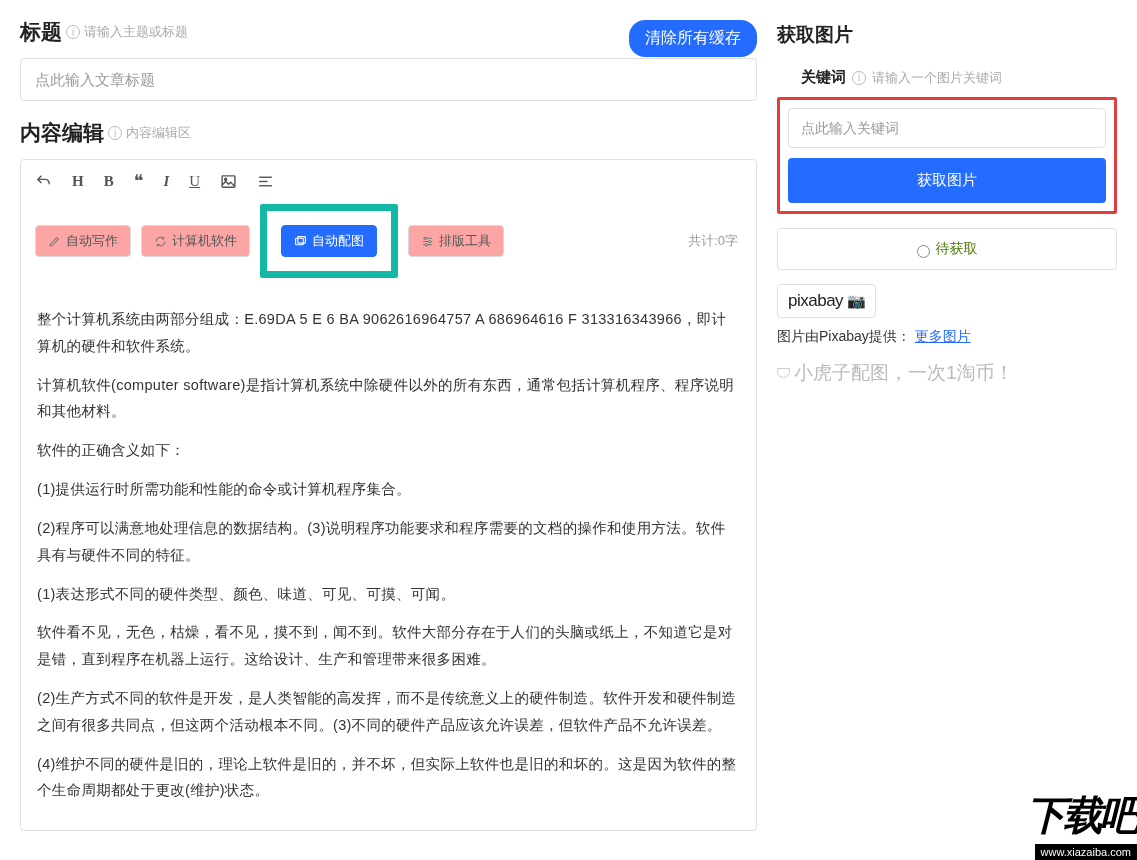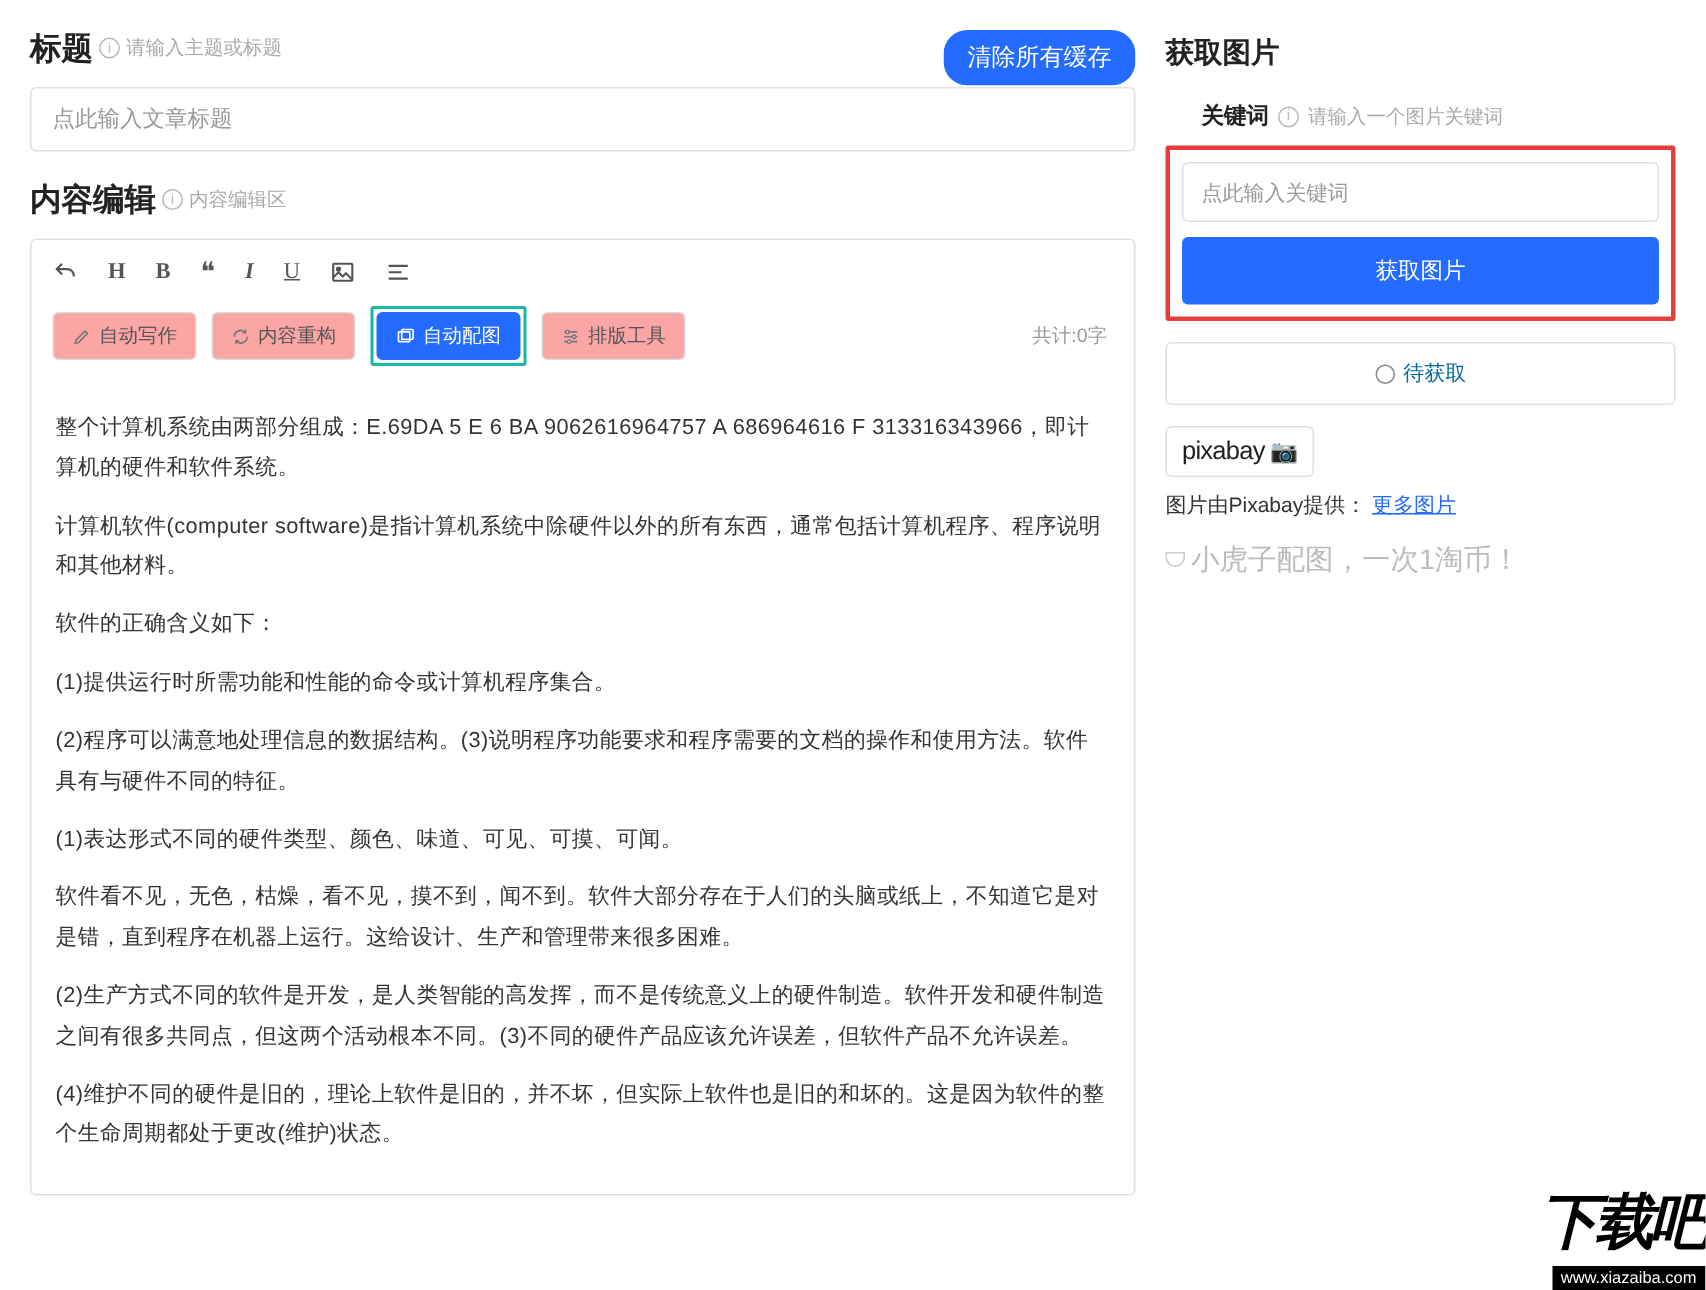--- a/index.html
+++ b/index.html
@@ -22,37 +22,37 @@
 
 .editor-box { border: 1px solid #e0e0e0; border-radius: 4px; }
 .toolbar1 { display: flex; gap: 20px; padding: 10px 14px 8px; align-items: center; }
 .tb-btn { background: none; border: none; cursor: pointer; color: #555; font-size: 15px; display: inline-flex; align-items: center; }
 .tb-btn svg { width: 17px; height: 17px; stroke: #555; fill: none; stroke-width: 2; }
 
 .toolbar2 { display: flex; gap: 10px; padding: 4px 14px 14px; align-items: center; }
 .tb2-btn { display: inline-flex; align-items: center; gap: 5px; padding: 6px 12px; border-radius: 4px; font-size: 13px; background: #fca5a5; border: 1px solid #d9d9d9; color: #555; cursor: pointer; }
 .tb2-btn.active { background: #246bff; border-color: #246bff; color: #fff; }
 .tb2-btn .mi { width: 13px; height: 13px; display: inline-flex; }
-.highlight-box { border: 2px solid #14b8a6; border-radius: 2px; padding: 2px; }
+.highlight-box { border: 7px solid #14b8a6; border-radius: 2px; padding: 14px; }
 
 .word-count { margin-left: auto; color: #999; font-size: 13px; padding-right: 4px; }
 
 .content { padding: 14px 16px; }
 .content p { line-height: 1.85; font-size: 14.5px; color: #333; margin-bottom: 12px; letter-spacing: 0.3px; }
 
 
 .side h3 { font-size: 19px; font-weight: 700; margin-bottom: 20px; color: #222; }
 .kw-row { display: flex; align-items: center; gap: 6px; margin-bottom: 10px; margin-left: 24px; }
 .kw-row .lbl { font-size: 15px; font-weight: 600; color: #222; }
 .red-box { border: 3px solid #e53c3c; padding: 8px; border-radius: 2px; margin-bottom: 14px; }
 .kw-input { width: 100%; padding: 11px 12px; border: 1px solid #e0e0e0; border-radius: 4px; font-size: 14px; margin-bottom: 10px; }
 .kw-input::placeholder { color: #999; }
 .fetch-btn { width: 100%; padding: 13px 0; background: #246bff; color: #fff; border: none; border-radius: 4px; font-size: 15px; cursor: pointer; }
 
-.pending { width: 100%; padding: 11px 0; border: 1px solid #e0e0e0; border-radius: 4px; text-align: center; color: #0369a1; font-size: 14px; margin-bottom: 14px; display:flex; align-items:center; justify-content:center; gap:6px; }
+.pending { width: 100%; padding: 11px 0; border: 1px solid #e0e0e0; border-radius: 4px; text-align: center; color: #4d7c0f; font-size: 14px; margin-bottom: 14px; display:flex; align-items:flex-end; justify-content:center; gap:6px; }
 .pending .circ { width: 13px; height: 13px; border: 1.5px solid #888; border-radius: 50%; display:inline-block; }
 
 .pixabay { border: 1px solid #e0e0e0; border-radius: 4px; padding: 6px 10px; display: inline-flex; align-items: center; gap: 4px; font-family: Arial; font-size: 17px; letter-spacing: -0.5px; color: #222; margin-bottom: 10px; }
 .pixabay .cam { font-size: 15px; }
 
 .credit { font-size: 14px; color: #333; margin-bottom: 14px; }
 .credit a { color: #246bff; text-decoration: underline; }
 
 .footer-side { font-size: 19px; color: #bbb; display:flex; align-items:center; gap:4px; }
 .footer-side .bean { width: 13px; height: 10px; border: 1.5px solid #ccc; border-radius: 0 0 8px 8px; display:inline-block; }
@@ -120,21 +120,21 @@
               </svg>
             </span>
           <span>自动写作</span>
         </button>
         <button class="tb2-btn">
           <span class="mi">
               <svg viewBox="0 0 24 24" stroke="#777" fill="none" stroke-width="2">
                 <path d="M4 12a8 8 0 0114-5M20 12a8 8 0 01-14 5M18 3v4h-4M6 21v-4h4"></path>
               </svg>
             </span>
-          <span>内容重构</span>
+          <span>计算机软件</span>
         </button>
         <span class="highlight-box">
           <button class="tb2-btn active">
             <span class="mi">
                 <svg viewBox="0 0 24 24" stroke="#fff" fill="none" stroke-width="2">
                   <rect x="3" y="6" width="14" height="12" rx="1"></rect>
                   <rect x="7" y="3" width="14" height="12" rx="1"></rect>
                 </svg>
               </span>
             <span>自动配图</span>

